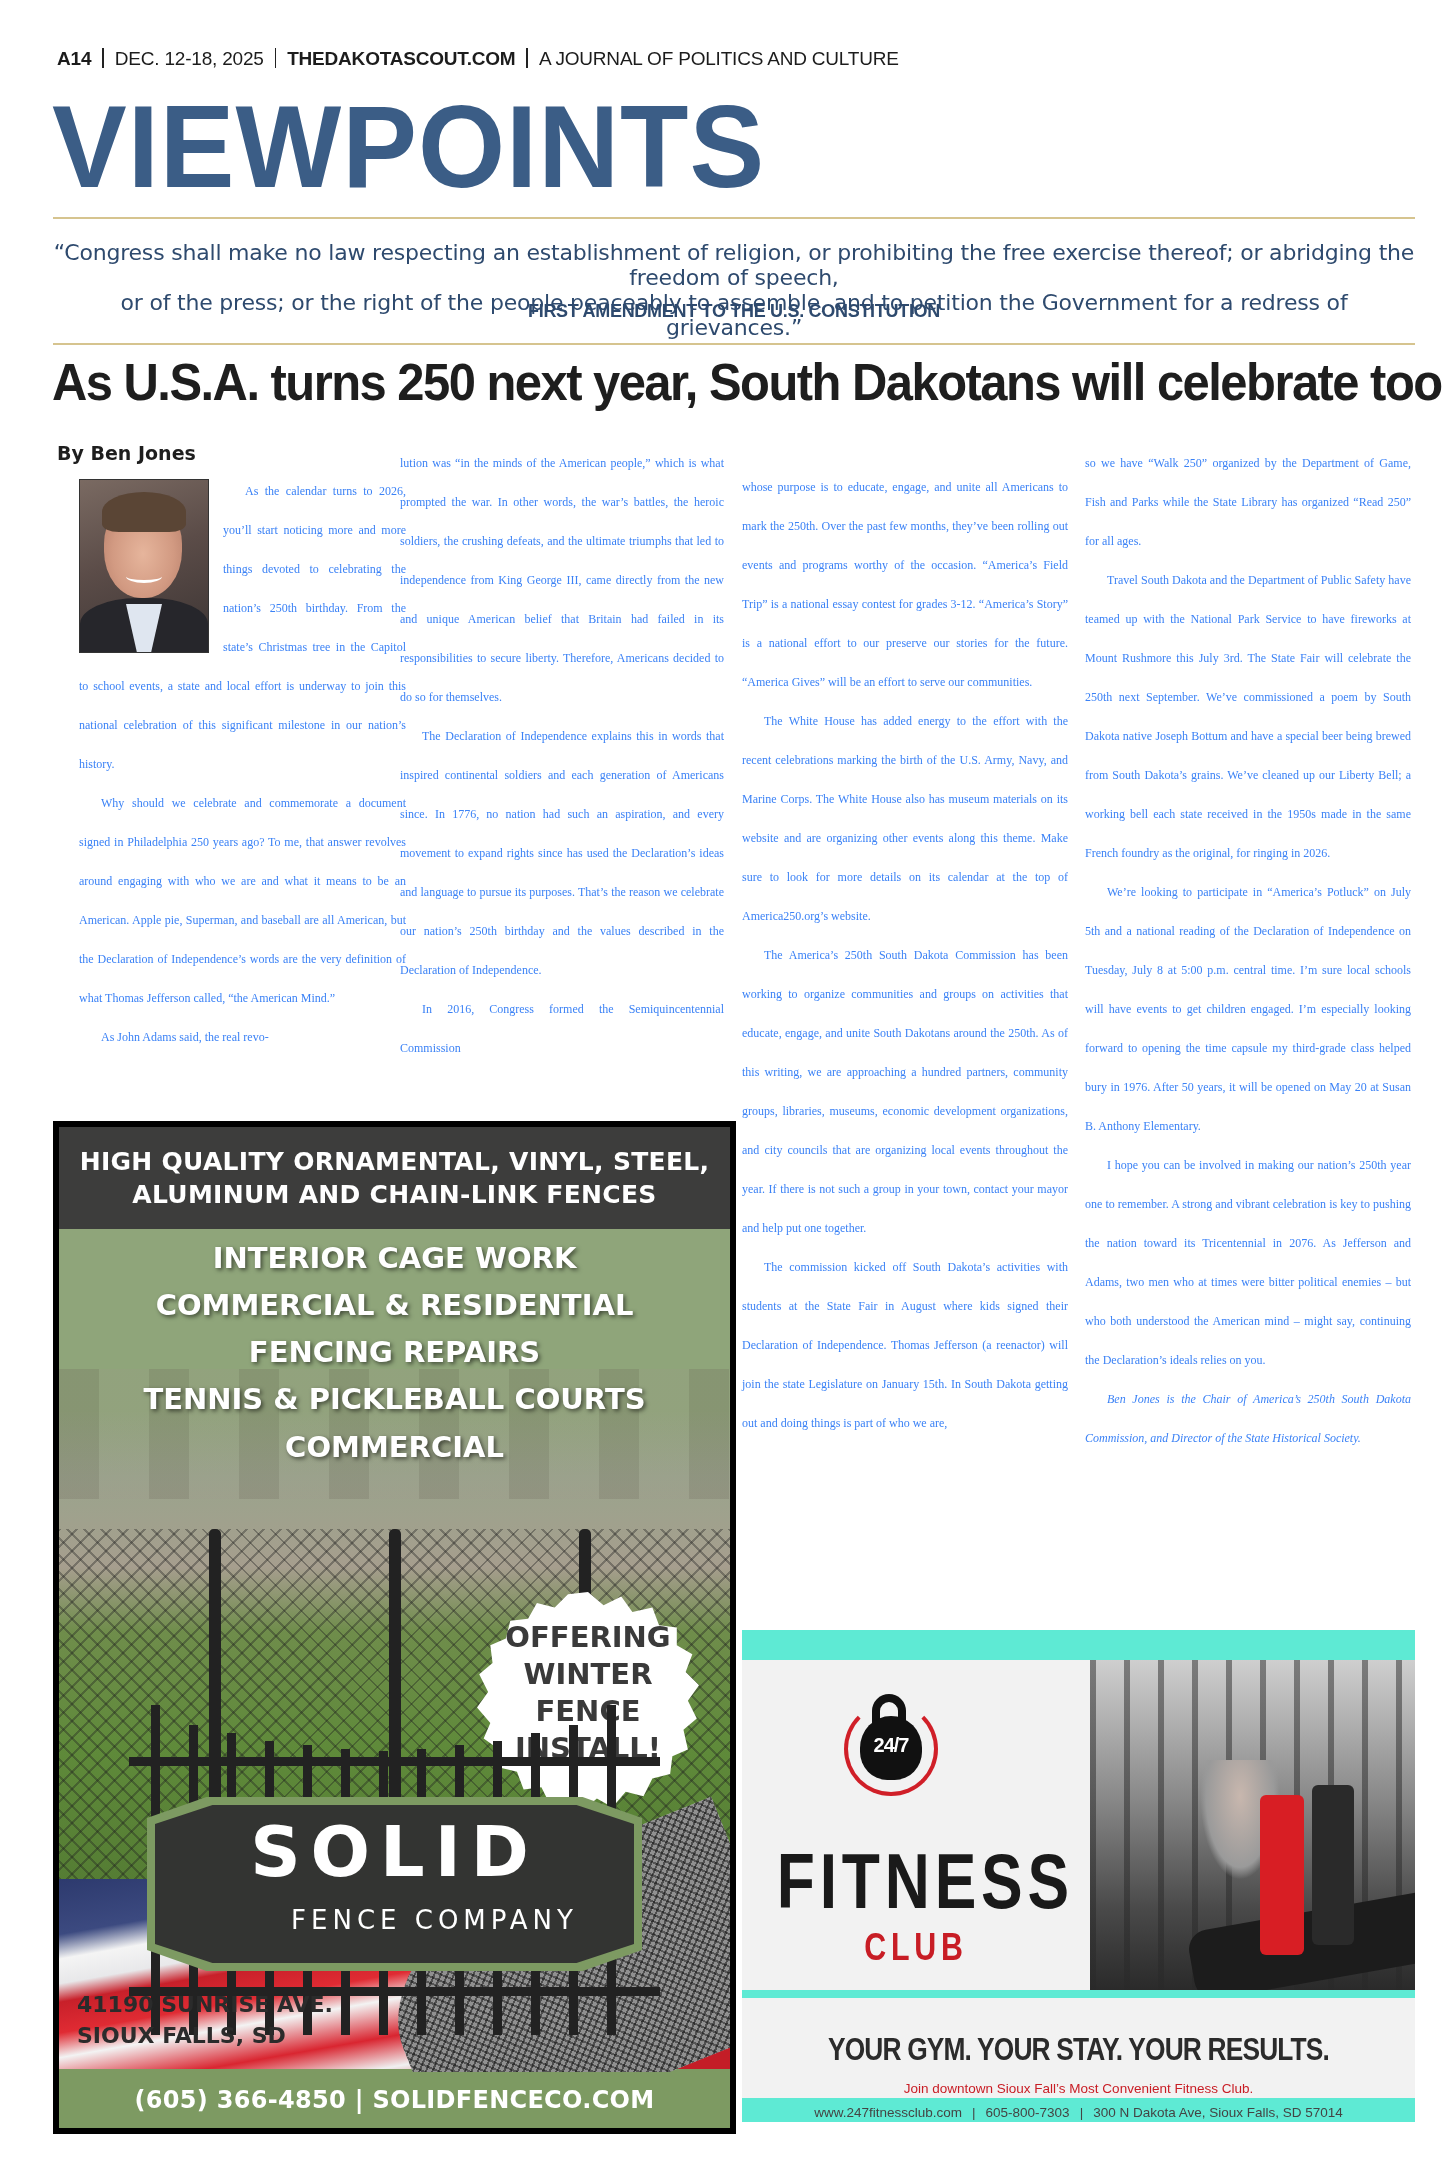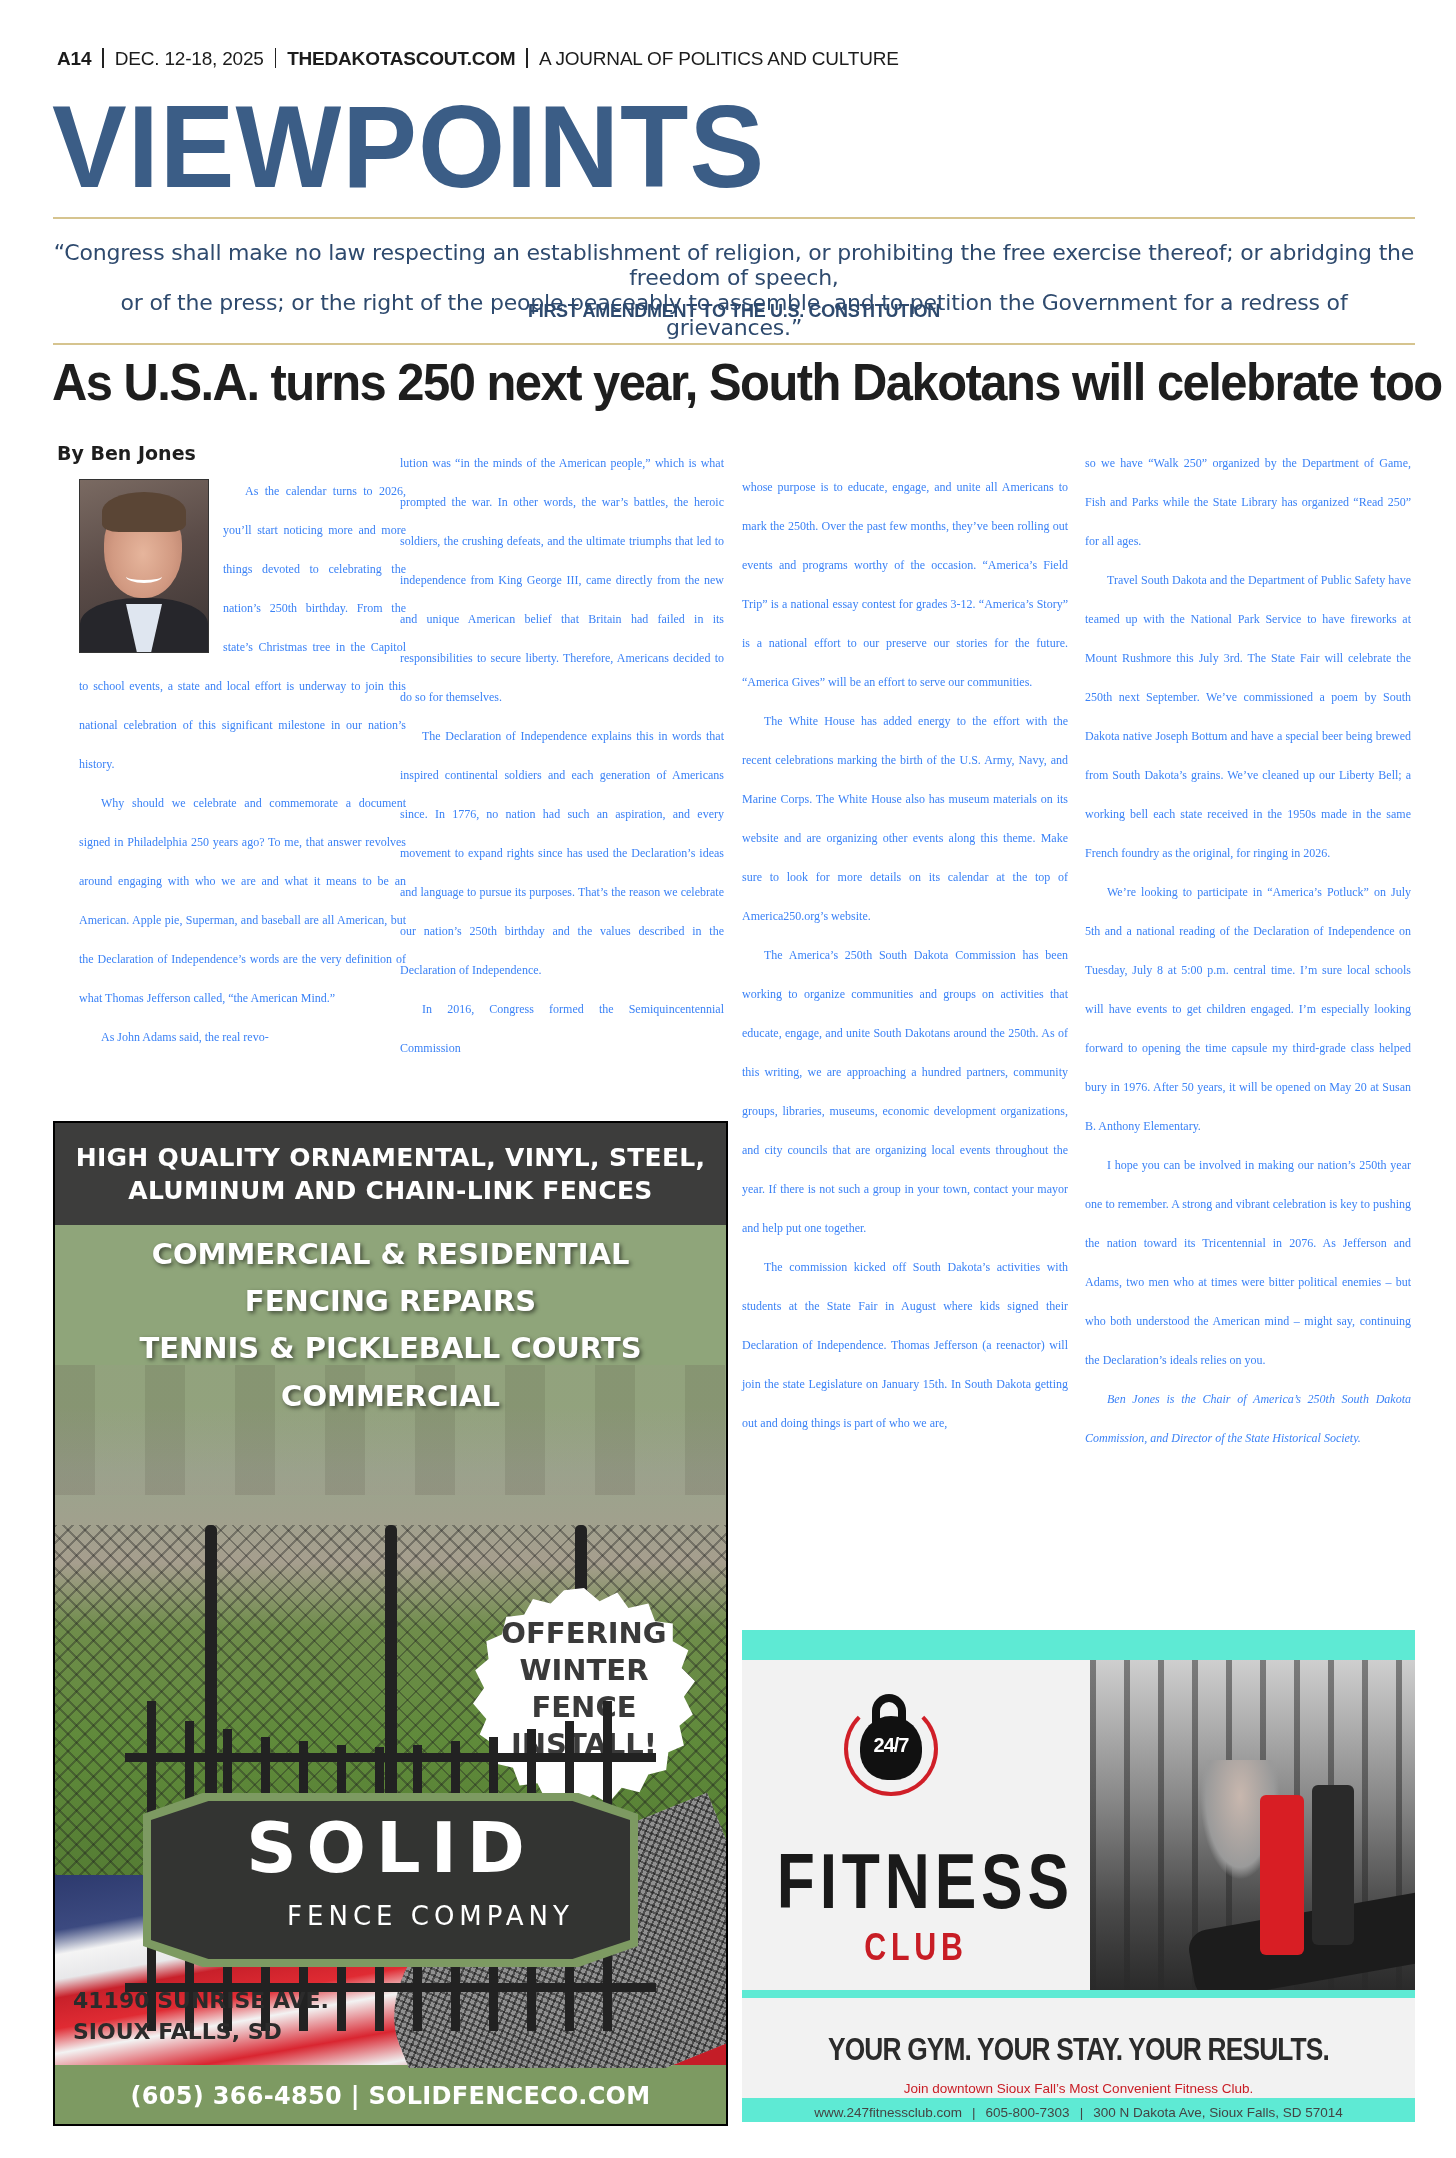--- a/index.html
+++ b/index.html
@@ -30,21 +30,21 @@
   .col4 { left: 1085px; top: 444px; width: 326px; }
 
   .photo { float: left; width: 128px; height: 172px; margin: 7px 14px 4px 0; border: 1px solid #333; background: linear-gradient(160deg, #7a6a62 0%, #5b4c48 45%, #3b3433 100%); position: relative; overflow: hidden; }
   .photo .head { position: absolute; left: 24px; top: 20px; width: 78px; height: 98px; border-radius: 45% 45% 48% 48%; background: radial-gradient(ellipse at 50% 55%, #e6b59c 0%, #d29a82 55%, #b27a66 100%); }
   .photo .hair { position: absolute; left: 22px; top: 12px; width: 84px; height: 40px; border-radius: 50% 50% 20% 20%; background: #5a4535; }
   .photo .suit { position: absolute; left: 0; bottom: -4px; width: 128px; height: 58px; border-radius: 45% 45% 0 0; background: #26262b; }
   .photo .shirt { position: absolute; left: 46px; bottom: 0; width: 36px; height: 48px; background: #dfe6f0; clip-path: polygon(0 0, 100% 0, 70% 100%, 30% 100%); }
   .photo .smile { position: absolute; left: 46px; top: 90px; width: 36px; height: 10px; border-bottom: 3px solid #fff; border-radius: 0 0 50% 50%; }
 
   
-  .fence-ad { position: absolute; left: 53px; top: 1121px; width: 671px; height: 1001px; border: 2px solid #000000; overflow: hidden; background: #7d9a62; font-family: "DejaVu Sans", sans-serif; }
+  .fence-ad { position: absolute; left: 53px; top: 1121px; width: 671px; height: 1001px; border: 6px solid #000000; overflow: hidden; background: #7d9a62; font-family: "DejaVu Sans", sans-serif; }
   .fence-top { position: absolute; left: 0; top: 0; width: 100%; height: 102px; background: #3d3d3c; color: #fff; text-align: center; font-weight: bold; font-size: 25px; line-height: 33px; padding-top: 18px; box-sizing: border-box; letter-spacing: 0.3px; }
   .fence-photo { position: absolute; left: 0; top: 102px; width: 100%; height: 650px; background: linear-gradient(180deg, #8fa57a 0%, #8fa57a 28%, #9aa48c 38%, #a69e8e 52%, #6f8d4b 62%, #5f8a3a 80%, #557d34 100%); }
   .fence-photo .bldg { position: absolute; left: 0; top: 140px; width: 100%; height: 130px; background: repeating-linear-gradient(90deg, rgba(110,100,90,0.35) 0 40px, rgba(160,150,140,0.25) 40px 90px); opacity: 0.7; }
   .fence-photo .mesh { position: absolute; left: 0; top: 300px; width: 100%; height: 350px; background: repeating-linear-gradient(45deg, rgba(30,30,30,0.35) 0 2px, transparent 2px 12px), repeating-linear-gradient(-45deg, rgba(30,30,30,0.35) 0 2px, transparent 2px 12px); }
   .fence-photo .post { position: absolute; top: 300px; width: 12px; height: 350px; background: #222; border-radius: 5px 5px 0 0; }
   .fence-services { position: absolute; left: 0; top: 108px; width: 100%; text-align: center; color: #fff; font-weight: bold; font-size: 29px; line-height: 47px; text-shadow: 2px 2px 4px rgba(0,0,0,0.55); }
   .fence-services .two { line-height: 32px; margin-top: 8px; }
   .badge { position: absolute; left: 418px; top: 465px; width: 222px; height: 222px; background: #fff; clip-path: polygon(50% 0%, 57% 6%, 65% 2%, 70% 9%, 79% 7%, 82% 15%, 90% 16%, 90% 24%, 97% 28%, 94% 36%, 100% 42%, 95% 49%, 99% 57%, 93% 62%, 95% 71%, 88% 74%, 87% 82%, 79% 84%, 75% 92%, 67% 90%, 61% 97%, 54% 93%, 47% 99%, 41% 93%, 33% 96%, 29% 88%, 21% 89%, 18% 81%, 10% 79%, 10% 71%, 3% 66%, 6% 59%, 0% 52%, 5% 45%, 1% 37%, 7% 32%, 6% 24%, 13% 21%, 15% 13%, 23% 12%, 27% 5%, 35% 7%, 41% 1%); }
   .badge-text { position: absolute; left: 418px; top: 492px; width: 222px; text-align: center; color: #3a3a3a; font-weight: bold; font-size: 29px; line-height: 37px; }
   .flag { position: absolute; left: 0; top: 752px; width: 100%; height: 190px; background: linear-gradient(170deg, #2d3a6e 0%, #3c4a80 18%, #f4f4f4 26%, #e8e8ea 34%, #c8202a 40%, #e02b33 50%, #f3f3f3 58%, #d92530 70%, #f0f0f0 80%, #c41d27 92%); }
@@ -143,20 +143,21 @@
     <div>ALUMINUM AND CHAIN-LINK FENCES</div>
   </div>
   <div class="fence-photo">
     <div class="bldg"></div>
     <div class="mesh"></div>
     <div class="post" style="left:150px"></div>
     <div class="post" style="left:330px"></div>
     <div class="post" style="left:520px"></div>
   </div>
   <div class="fence-services">
+    <div>INTERIOR CAGE WORK</div>
     <div>COMMERCIAL &amp; RESIDENTIAL</div>
     <div>FENCING REPAIRS</div>
     <div>TENNIS &amp; PICKLEBALL COURTS</div>
     <div class="two">
       <div>COMMERCIAL</div>
     </div>
   </div>
   <div class="badge"></div>
   <div class="badge-text">
     <div>OFFERING</div>

